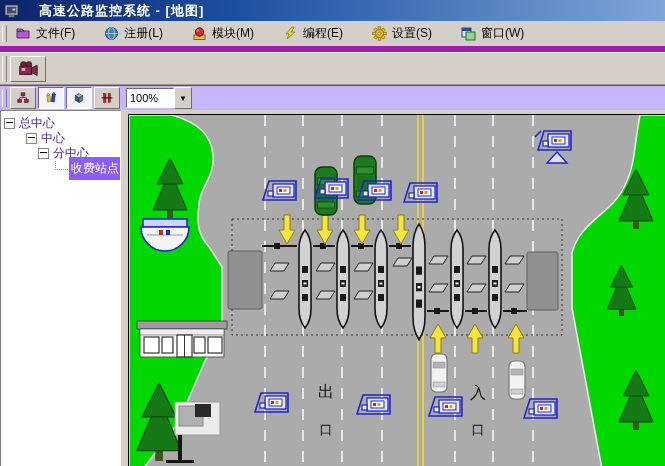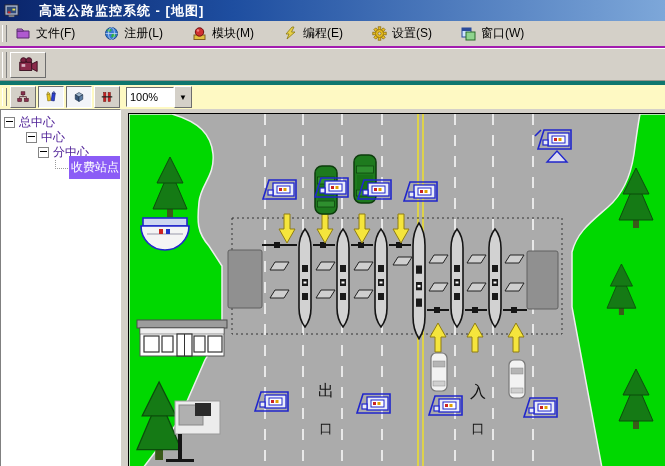--- a/index.html
+++ b/index.html
@@ -10,29 +10,29 @@
   }
   
   .titlebar{
     height:21px;display:flex;align-items:center;gap:20px;padding:0 4px;
     background:linear-gradient(90deg,#0a246a 0%,#1e4ea0 35%,#7da7d9 100%);
   }
   .title-text{color:#fff;font-weight:bold;font-size:13px;letter-spacing:1px;white-space:nowrap;}
   
   .menubar{
     height:25px;display:flex;align-items:center;background:#d4d0c8;
-    border-bottom:2px solid #a21caf;
+    border-bottom:6px solid #a21caf;
   }
   .grip{width:3px;height:17px;margin:0 3px 0 2px;border-left:1px solid #fff;border-right:1px solid #808080;}
   .menu-item{display:flex;align-items:center;gap:5px;padding:2px 6px;margin-right:17px;font-size:12px;color:#000;cursor:default;white-space:nowrap;}
   .menu-item:first-of-type{margin-left:8px;}
   .mi{width:15px;height:15px;display:inline-block;}
   
   .toolbar1{height:31px;display:flex;align-items:center;background:#d4d0c8;border-bottom:1px solid #9a968e;border-top:1px solid #fff;}
-  .toolbar2{height:24px;display:flex;align-items:center;background:#fef9c3;border-top:4px solid #0f766e;}
+  .toolbar2{height:24px;display:flex;align-items:center;background:#c4b5fd;border-top:1px solid #0f766e;}
   .tbtn{
     width:26px;height:22px;display:flex;align-items:center;justify-content:center;
     background:#d4d0c8;border:1px solid;border-color:#fff #6d6d6d #6d6d6d #fff;margin-right:2px;
   }
   .tbtn.big{width:36px;height:26px;}
   .tbtn.checked{background:#f2f4f9;border-color:#6d6d6d #fff #fff #6d6d6d;}
   .combo{display:flex;align-items:center;margin-left:4px;}
   .combo input{
     width:40px;height:16px;border:1px solid;border-color:#6d6d6d #fff #fff #6d6d6d;
     font-size:11px;font-family:"Liberation Sans",sans-serif;padding:1px 3px;outline:none;background:#fff;

